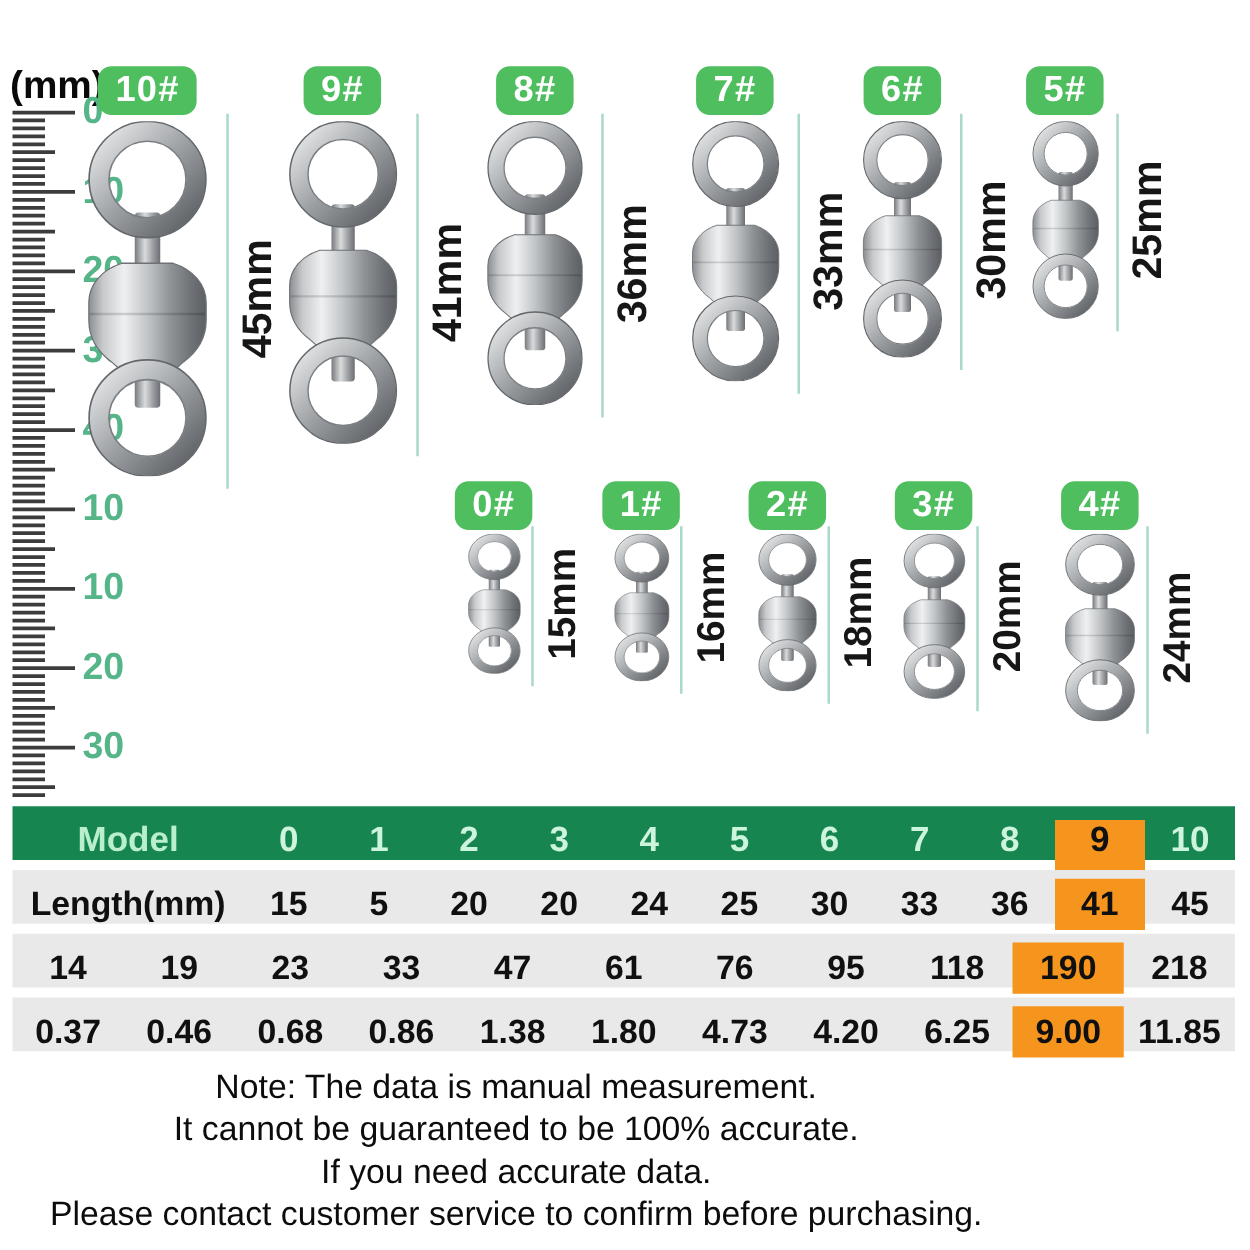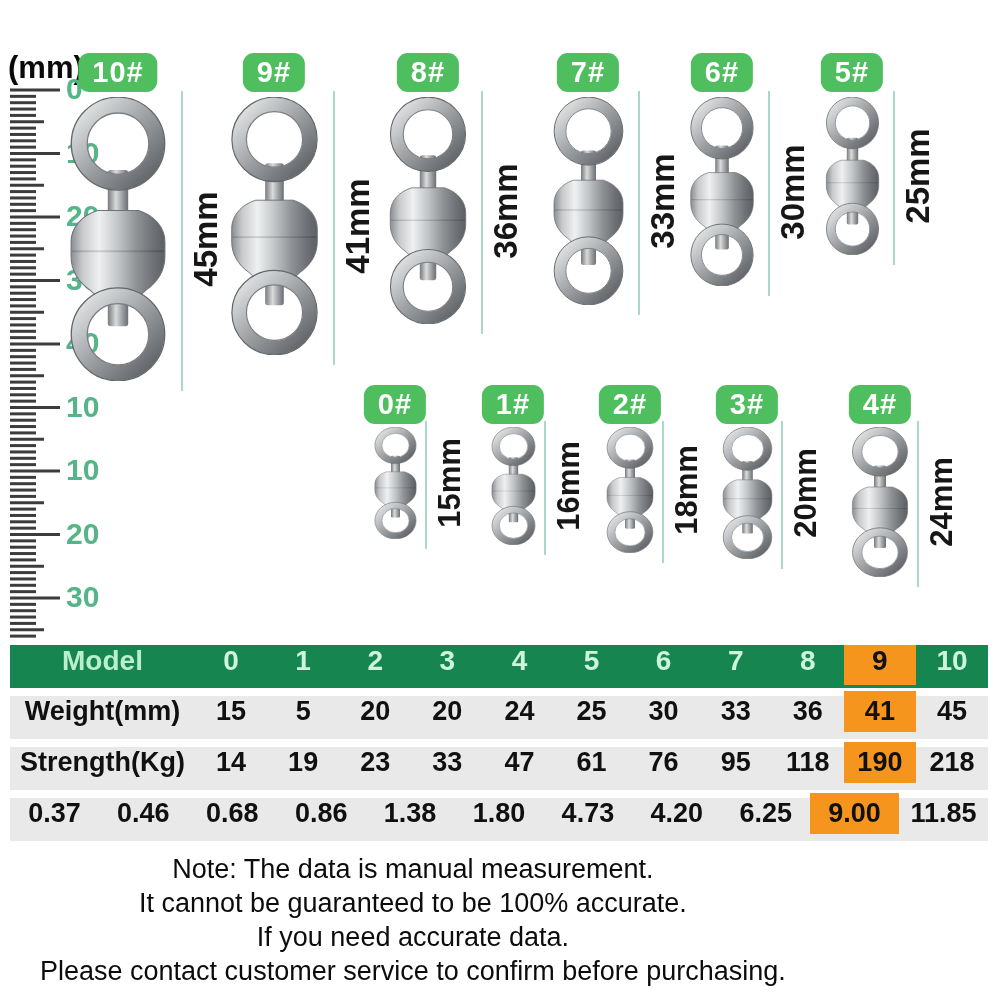--- a/index.html
+++ b/index.html
@@ -22,21 +22,21 @@
   .badge{position:absolute;background:var(--badgegreen);color:#fff;font-size:29px;
          font-weight:700;padding:3px 14px;border-radius:11px;transform:translateX(-50%);
          letter-spacing:1px;white-space:nowrap;}
 
   .swivel-wrap{position:absolute;}
   .mline{position:absolute;width:2px;background:var(--lineteal);}
   .mlabel{position:absolute;width:46px;display:flex;align-items:center;justify-content:center;}
   .mlabel span{transform:rotate(-90deg);white-space:nowrap;font-weight:600;color:#161616;}
 
   .spec-table{position:absolute;left:10px;top:645px;width:978px;}
-  .trow{display:flex;height:43px;margin-bottom:8px;align-items:flex-start;}
+  .trow{display:flex;height:43px;margin-bottom:8px;align-items:flex-end;}
   .trow.thead{background:var(--hgreen);}
   .trow.tdata{background:var(--rowgray);}
   .tlabel{width:185px;display:flex;align-items:center;justify-content:center;}
   .thead .tlabel{color:#B9EFCF;font-weight:700;font-size:28px;}
   .tdata .tlabel{color:#101010;font-weight:700;font-size:27px;}
   .cell{flex:1;display:flex;align-items:center;justify-content:center;position:relative;}
   .thead .cell{color:#CDF4DC;font-weight:700;font-size:28px;}
   .tdata .cell{color:#101010;font-weight:700;font-size:27px;}
   .cell.hl::before{content:"";position:absolute;left:0;right:0;top:-5px;bottom:-5px;
                    background:var(--orange);}
@@ -338,21 +338,21 @@
         </div>
         <div class="cell hl">
           <span>9</span>
         </div>
         <div class="cell">
           <span>10</span>
         </div>
       </div>
       <div class="trow tdata">
         <div class="tlabel">
-          <span>Weight(mm)</span>
+          <span>Length(mm)</span>
         </div>
         <div class="cell">
           <span>15</span>
         </div>
         <div class="cell">
           <span>5</span>
         </div>
         <div class="cell">
           <span>20</span>
         </div>
@@ -375,23 +375,20 @@
           <span>36</span>
         </div>
         <div class="cell hl">
           <span>41</span>
         </div>
         <div class="cell">
           <span>45</span>
         </div>
       </div>
       <div class="trow tdata">
-        <div class="tlabel">
-          <span>Strength(Kg)</span>
-        </div>
         <div class="cell">
           <span>14</span>
         </div>
         <div class="cell">
           <span>19</span>
         </div>
         <div class="cell">
           <span>23</span>
         </div>
         <div class="cell">

